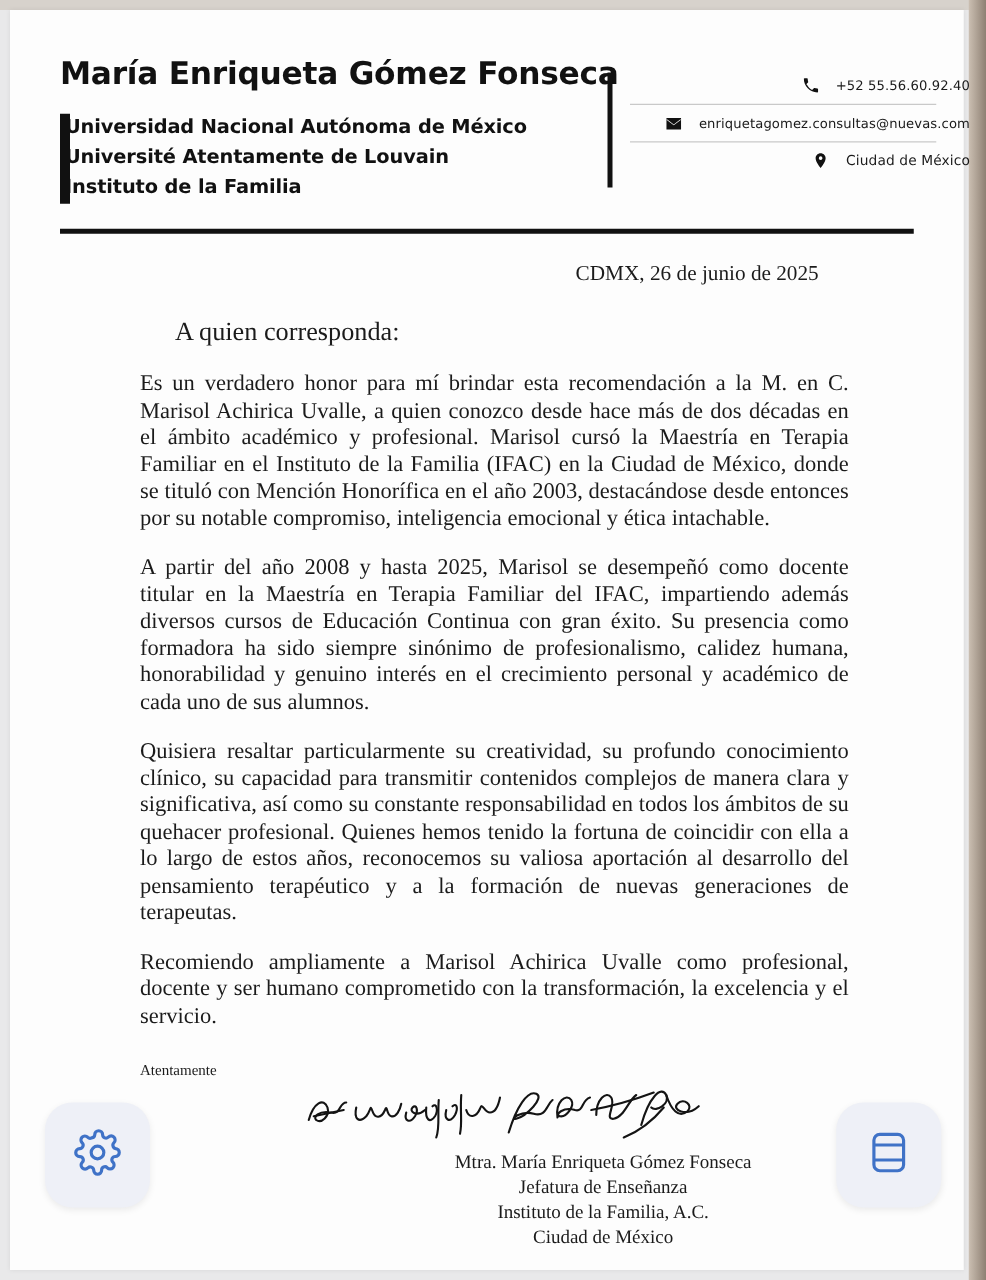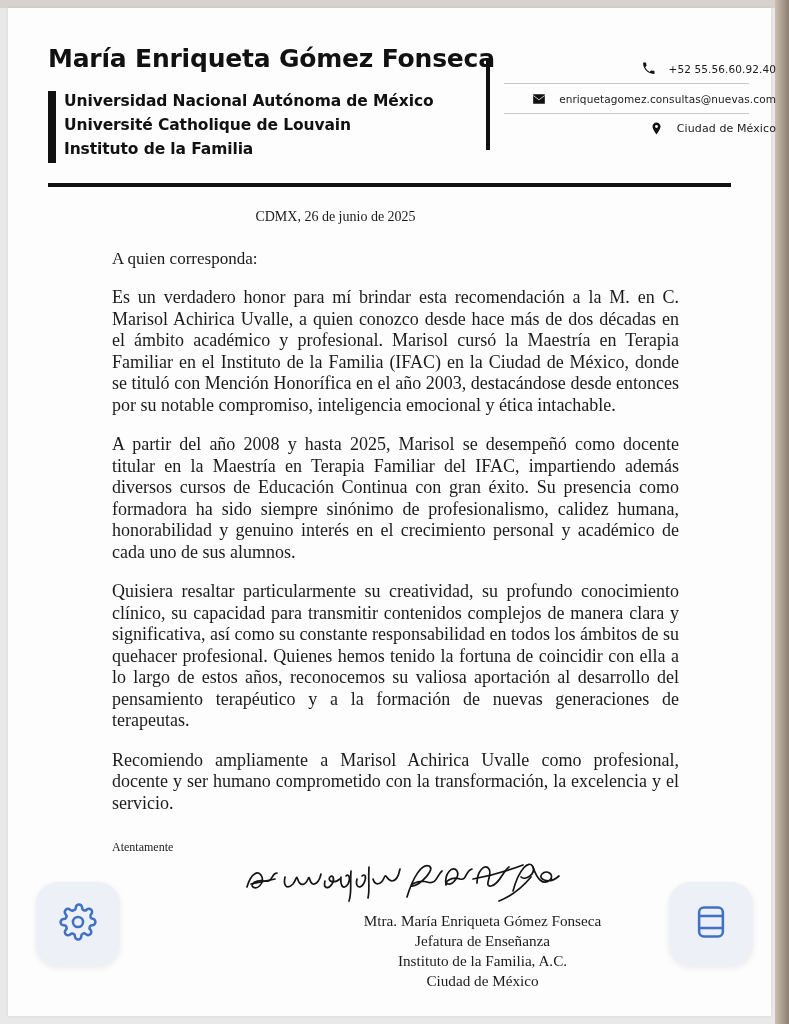--- a/index.html
+++ b/index.html
@@ -114,21 +114,21 @@
     margin-left: 18px;
     width: 245px;
     height: 1px;
     background: #c9c9c9;
   }
 
   
   .affil {
     position: relative;
     margin-top: 6px;
-    padding-left: 16px;
+    padding-left: 4px;
   }
   .affil-bar {
     position: absolute;
     left: 0;
     top: 2px;
     width: 8px;
     height: 72px;
     background: #111;
   }
   .affil div {
@@ -145,28 +145,28 @@
     height: 4px;
     background: #111;
   }
 
   
   .body-wrap {
     padding: 0 48px 0 48px;
     color: #1b1b1b;
   }
   .date-line {
-    text-align: center;
-    font-size: 14px;
-    margin: 22px 108px 24px 0;
+    text-align: right;
+    font-size: 17px;
+    margin: 22px 68px 24px 0;
     font-family: "Liberation Serif", serif;
   }
   .salutation {
-    font-size: 17px;
-    margin: 0 0 18px 56px;
+    font-size: 21px;
+    margin: 0 0 18px 84px;
   }
   p.para {
     font-size: 18px;
     line-height: 21.5px;
     text-align: justify;
     margin: 0 44px 18px 56px;
   }
   .sign-off {
     font-size: 12px;
     margin: 26px 0 0 56px;
@@ -247,21 +247,21 @@
             <path d="M12 1C7.9 1 4.6 4.3 4.6 8.4 4.6 14 12 23 12 23s7.4-9 7.4-14.6C19.4 4.3 16.1 1 12 1zm0 10.1a2.7 2.7 0 1 1 0-5.4 2.7 2.7 0 0 1 0 5.4z"></path>
           </svg>
         </span>
         <span class="ctext loc">Ciudad de México</span>
       </div>
     </div>
 
     <div class="affil">
       <div class="affil-bar"></div>
       <div>Universidad Nacional Autónoma de México</div>
-      <div>Université Catholique de Louvain</div>
+      <div>Université Atentamente de Louvain</div>
       <div>Instituto de la Familia</div>
     </div>
   </div>
 
   <div class="head-rule"></div>
 
   <div class="body-wrap">
 
     <div class="date-line">CDMX, 26 de junio de 2025</div>
 

